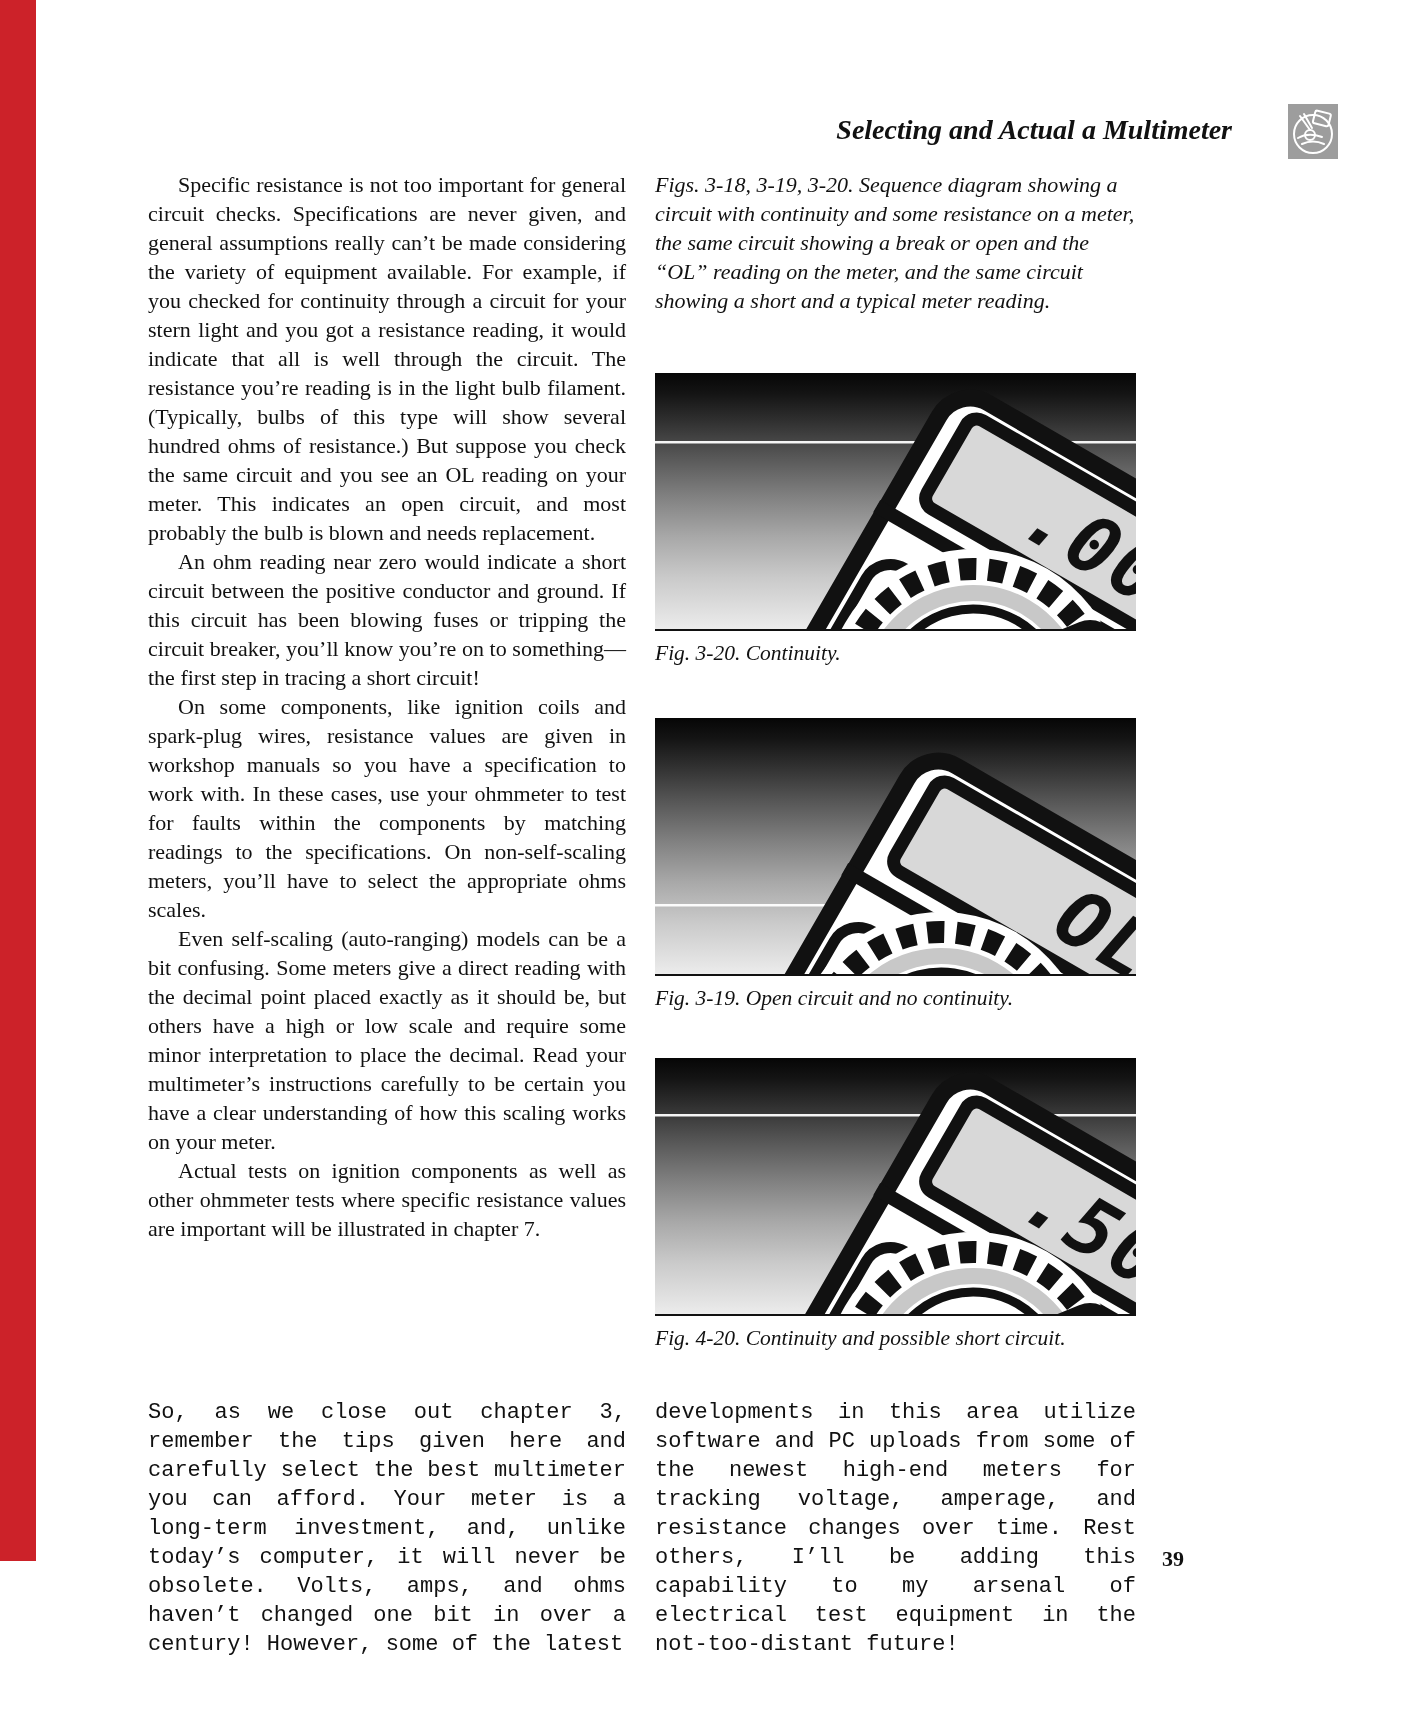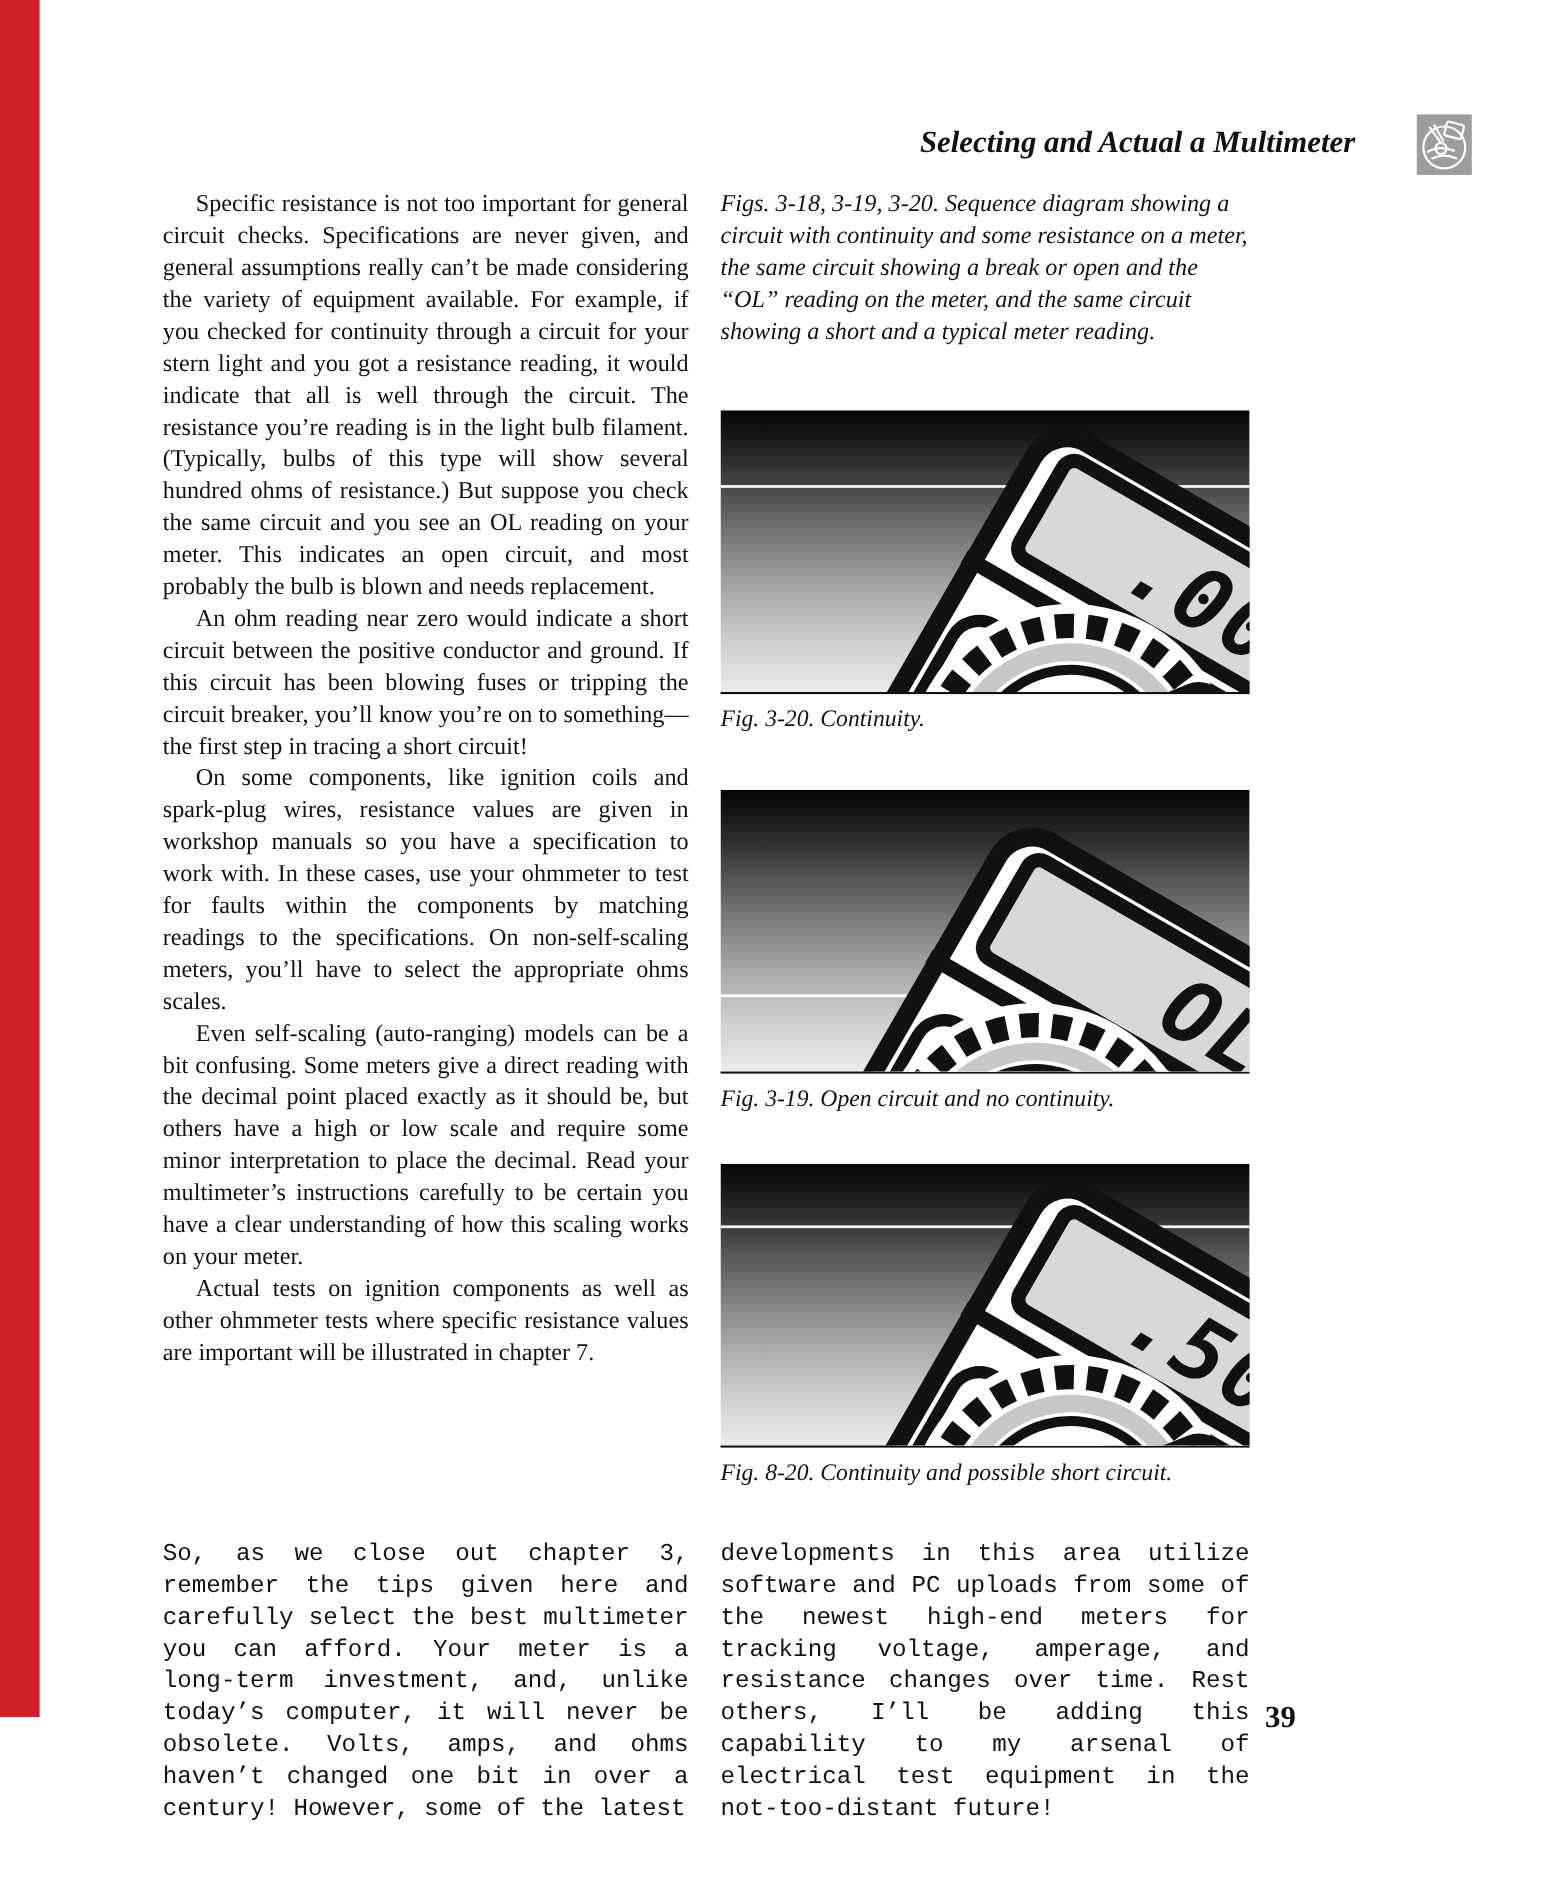--- a/index.html
+++ b/index.html
@@ -45,21 +45,21 @@
   .figcap{font-style:italic;font-size:21.5px;line-height:26px;margin-top:9px;color:#111;}
 
   .lcd{
     font-family:"DejaVu Sans Mono", monospace;
     font-weight:bold;font-style:italic;
     font-size:78px;letter-spacing:3px;fill:#111;
   }
 
   .page-number{
     position:absolute;left:1150px;top:1546px;width:46px;
-    text-align:left;font-weight:bold;font-size:28px;
+    text-align:center;font-weight:bold;font-size:22px;
   }
 </style>
 </head>
 <body>
 
 <svg width="0" height="0" style="position:absolute" aria-hidden="true">
   <defs>
     <linearGradient id="gradbg" x1="0" y1="0" x2="0" y2="1">
       <stop offset="0" stop-color="#060606"></stop>
       <stop offset="0.08" stop-color="#141414"></stop>
@@ -165,19 +165,19 @@
           <circle r="148" fill="#ffffff"></circle>
           <circle r="128" fill="none" stroke="#111" stroke-width="22" stroke-dasharray="17 12"></circle>
           <circle r="104" fill="none" stroke="#c8c8c8" stroke-width="16"></circle>
           <circle r="88" fill="#ffffff" stroke="#111" stroke-width="9"></circle>
           <g transform="rotate(38)">
             <rect x="-24" y="-150" width="48" height="300" rx="24" fill="#ffffff" stroke="#111" stroke-width="11"></rect>
           </g>
         </g>
       </g>
     </svg>
-    <div class="figcap">Fig. 8-20. Continuity and possible short circuit.</div>
+    <div class="figcap">Fig. 4-20. Continuity and possible short circuit.</div>
   </div>
 
   <p class="closing">developments in this area utilize software and PC uploads from some of the newest high-end meters for tracking voltage, amperage, and resistance changes over time. Rest others, I’ll be adding this capability to my arsenal of electrical test equipment in the not-too-distant future!</p>
 </div>
 
 <div class="page-number">39</div>
 
 </body></html>

